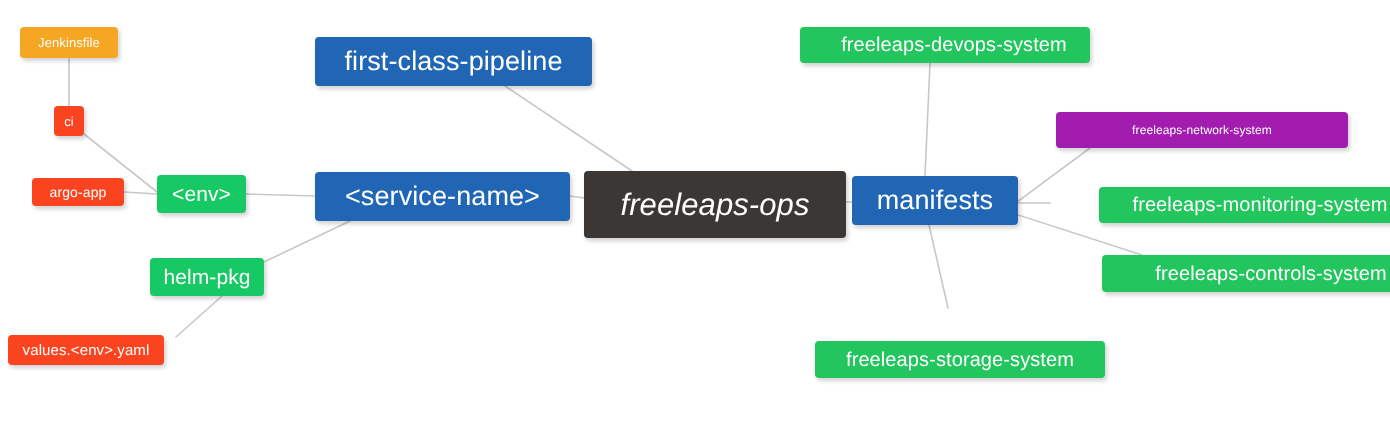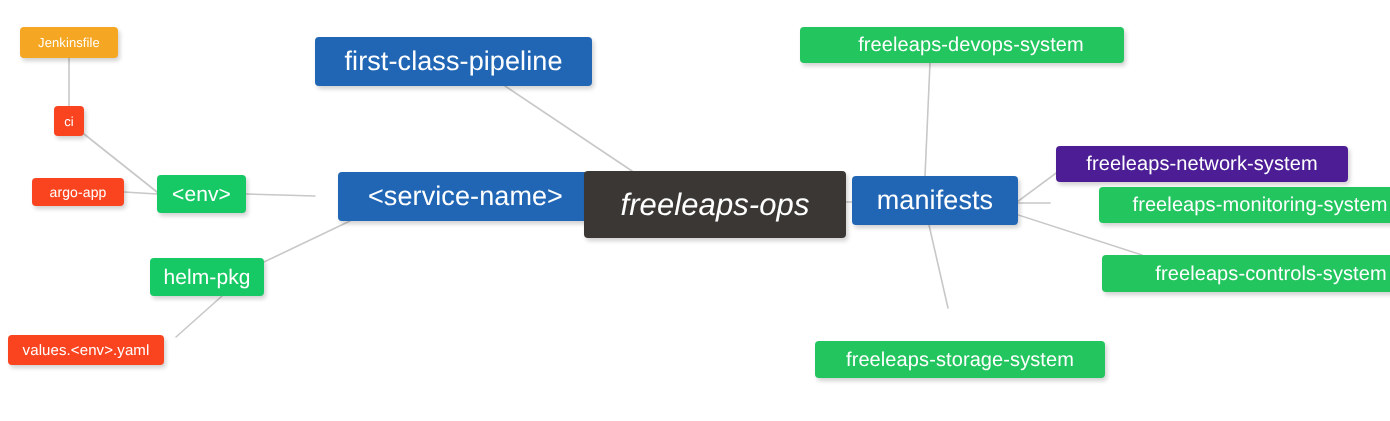--- a/index.html
+++ b/index.html
@@ -62,22 +62,22 @@
       <line x1="929" y1="225" x2="948" y2="308" stroke="#c8c8c8" stroke-width="1.6" stroke-linecap="round"></line>
     </svg>
   <div id="node-layer">
       <div class="node" style="left: 20px; top: 27px; width: 98px; height: 31px; background: rgb(245, 166, 35); font-size: 13px;">Jenkinsfile</div>
       <div class="node" style="left: 54px; top: 106px; width: 30px; height: 30px; background: rgb(249, 68, 31); font-size: 13px;">ci</div>
       <div class="node" style="left: 32px; top: 178px; width: 92px; height: 28px; background: rgb(249, 68, 31); font-size: 14px;">argo-app</div>
       <div class="node" style="left: 157px; top: 175px; width: 89px; height: 38px; background: rgb(23, 201, 100); font-size: 21px;">&lt;env&gt;</div>
       <div class="node" style="left: 150px; top: 258px; width: 114px; height: 38px; background: rgb(23, 201, 100); font-size: 21px;">helm-pkg</div>
       <div class="node" style="left: 8px; top: 335px; width: 156px; height: 30px; background: rgb(249, 68, 31); font-size: 15px;">values.&lt;env&gt;.yaml</div>
       <div class="node" style="left: 315px; top: 37px; width: 277px; height: 49px; background: rgb(32, 102, 181); font-size: 27px;">first-class-pipeline</div>
-      <div class="node" style="left: 315px; top: 172px; width: 255px; height: 49px; background: rgb(32, 102, 181); font-size: 27px; margin-left: 23px;">&lt;service-name&gt;</div>
+      <div class="node" style="left: 315px; top: 172px; width: 255px; height: 49px; background: rgb(32, 102, 181); font-size: 27px;">&lt;service-name&gt;</div>
       <div class="node" style="left: 584px; top: 171px; width: 262px; height: 67px; background: rgb(59, 55, 53); font-size: 31px; font-style: italic;">freeleaps-ops</div>
       <div class="node" style="left: 852px; top: 176px; width: 166px; height: 49px; background: rgb(32, 102, 181); font-size: 27px;">manifests</div>
-      <div class="node" style="left: 800px; top: 27px; width: 324px; height: 36px; background: rgb(34, 197, 94); font-size: 20px; padding-left: 18px;">freeleaps-devops-system</div>
-      <div class="node" style="left: 1056px; top: 112px; width: 292px; height: 36px; background: #4c1d95; font-size: 20px; margin-top: 34px;">freeleaps-network-system</div>
+      <div class="node" style="left: 800px; top: 27px; width: 290px; height: 36px; background: rgb(34, 197, 94); font-size: 20px; padding-left: 18px;">freeleaps-devops-system</div>
+      <div class="node" style="left: 1056px; top: 112px; width: 292px; height: 36px; background: #a21caf; font-size: 12px;">freeleaps-network-system</div>
       <div class="node" style="left: 1099px; top: 187px; width: 322px; height: 36px; background: rgb(34, 197, 94); font-size: 20px;">freeleaps-monitoring-system</div>
       <div class="node" style="left: 1062px; top: 255px; width: 338px; height: 37px; background: rgb(34, 197, 94); font-size: 20px; margin-left: 40px;">freeleaps-controls-system</div>
       <div class="node" style="left: 815px; top: 308px; width: 290px; height: 37px; background: rgb(34, 197, 94); font-size: 20px; margin-top: 33px;">freeleaps-storage-system</div>
     </div>
 </div>
 
 </body></html>

